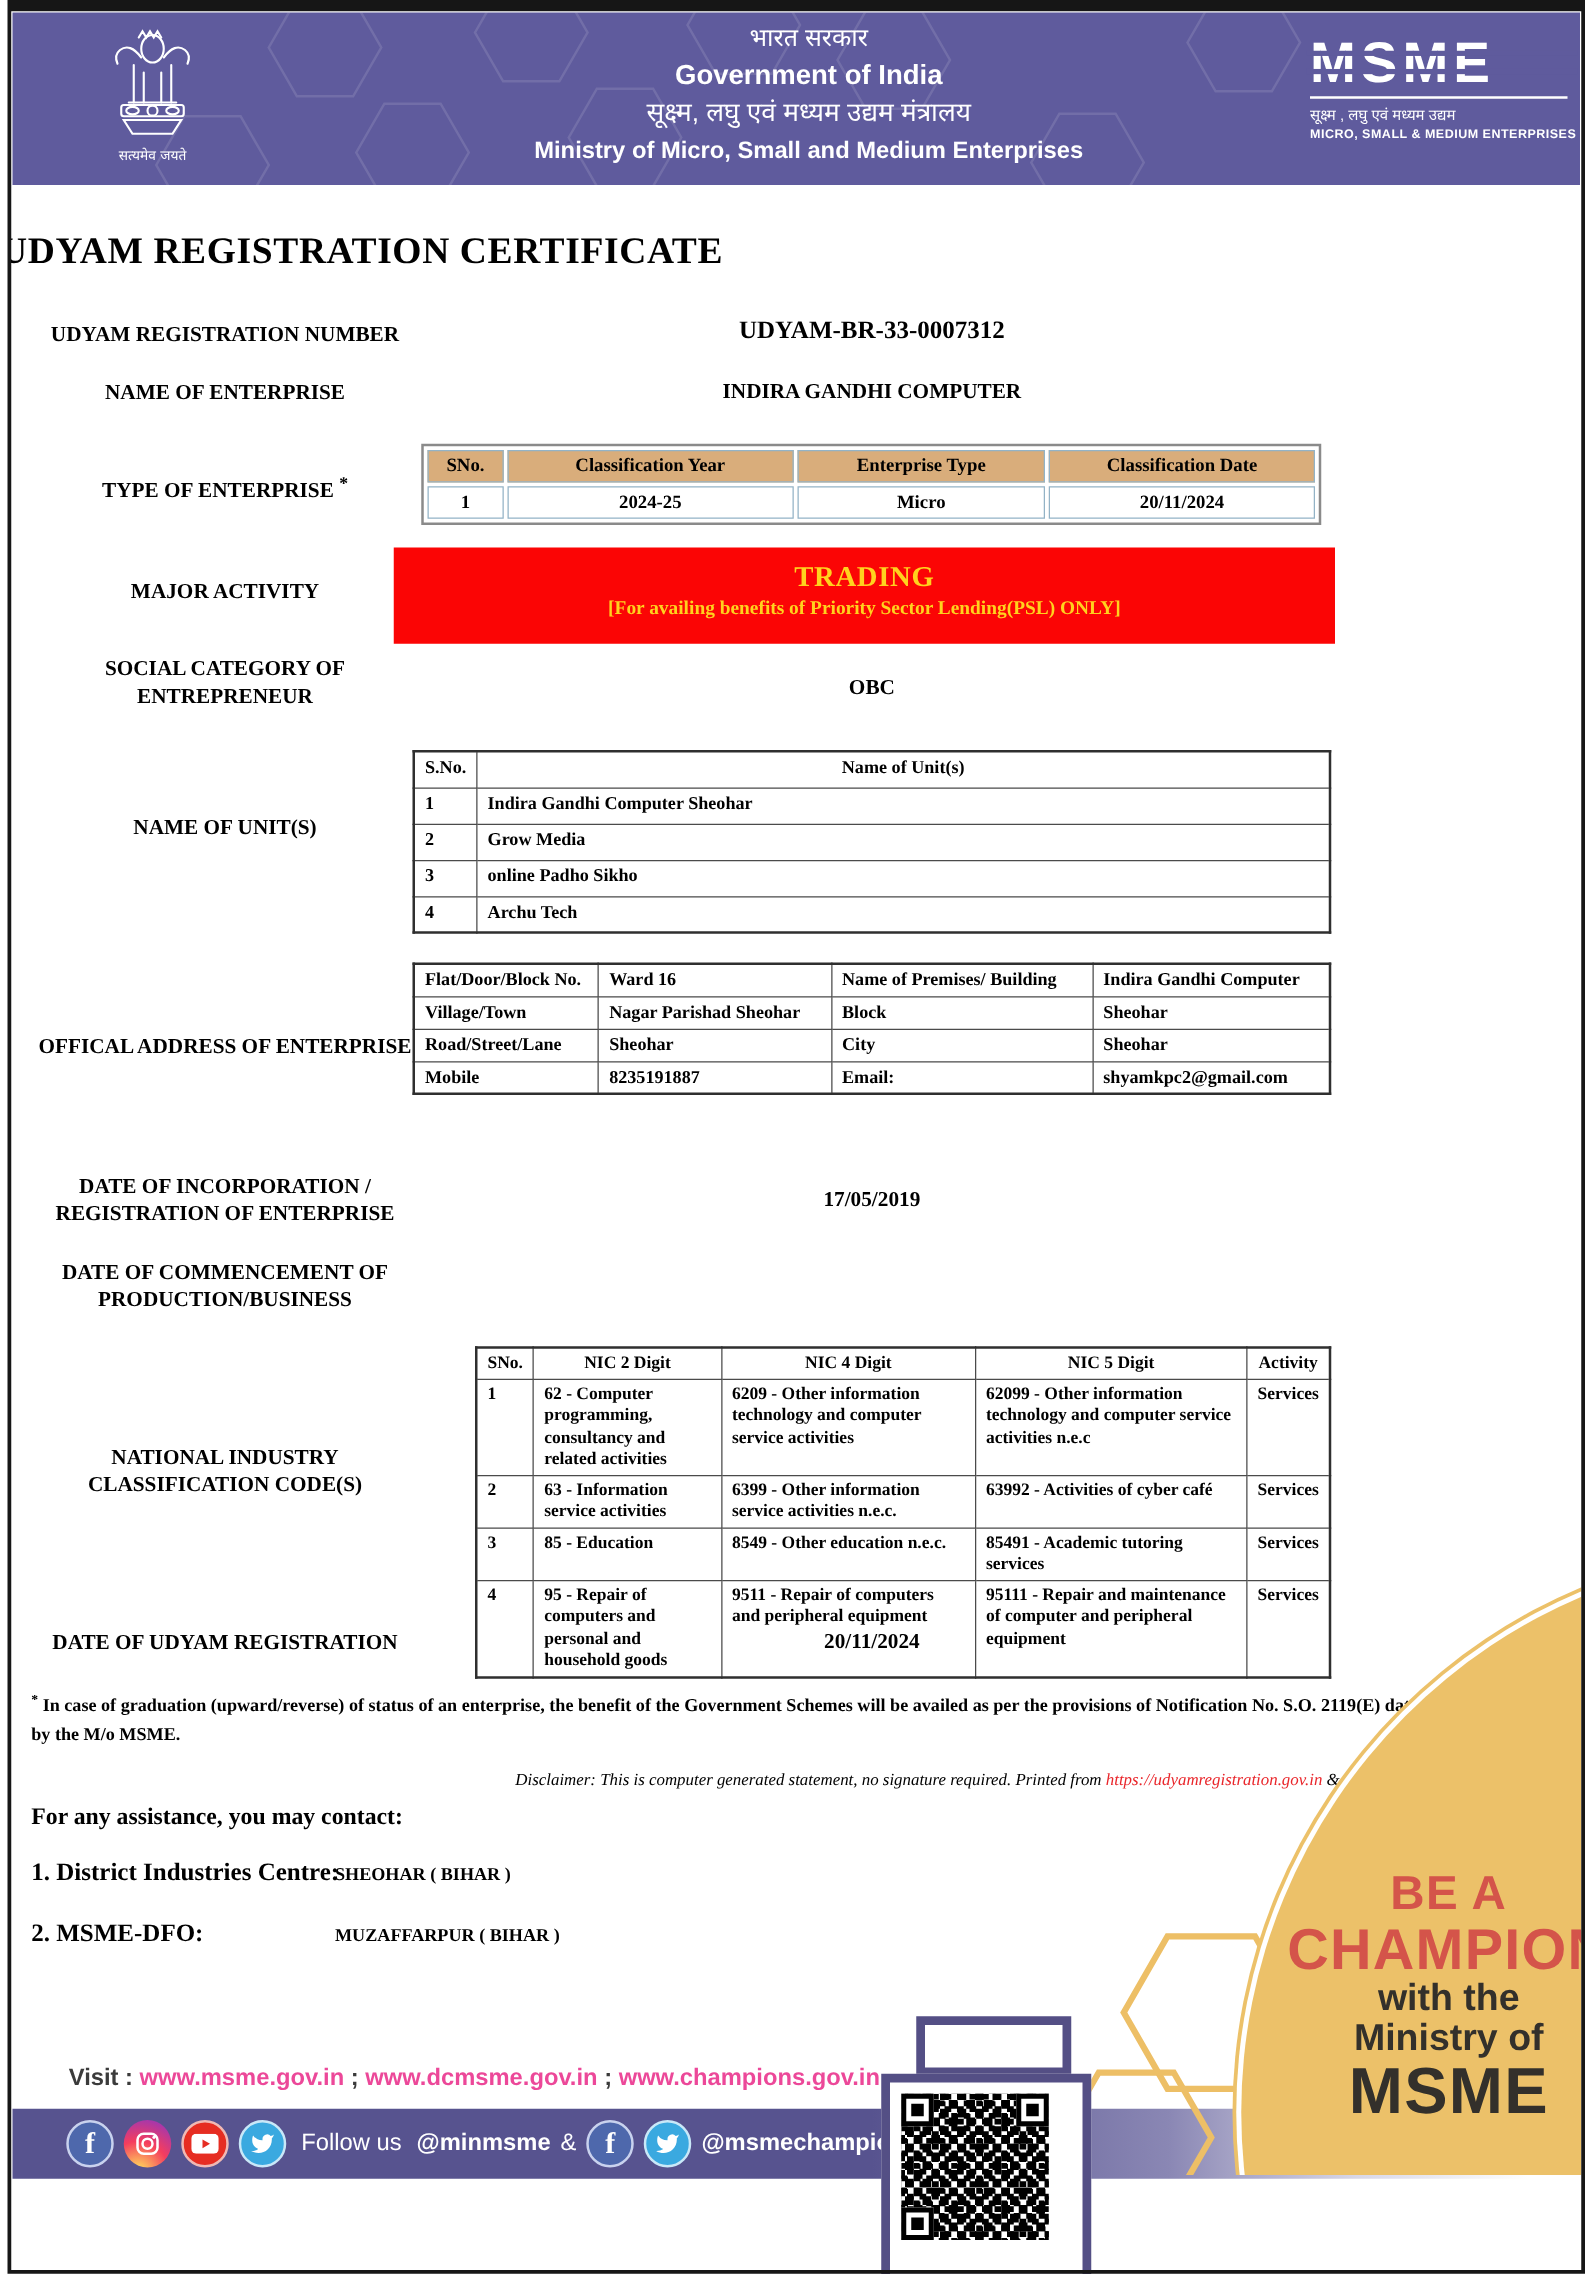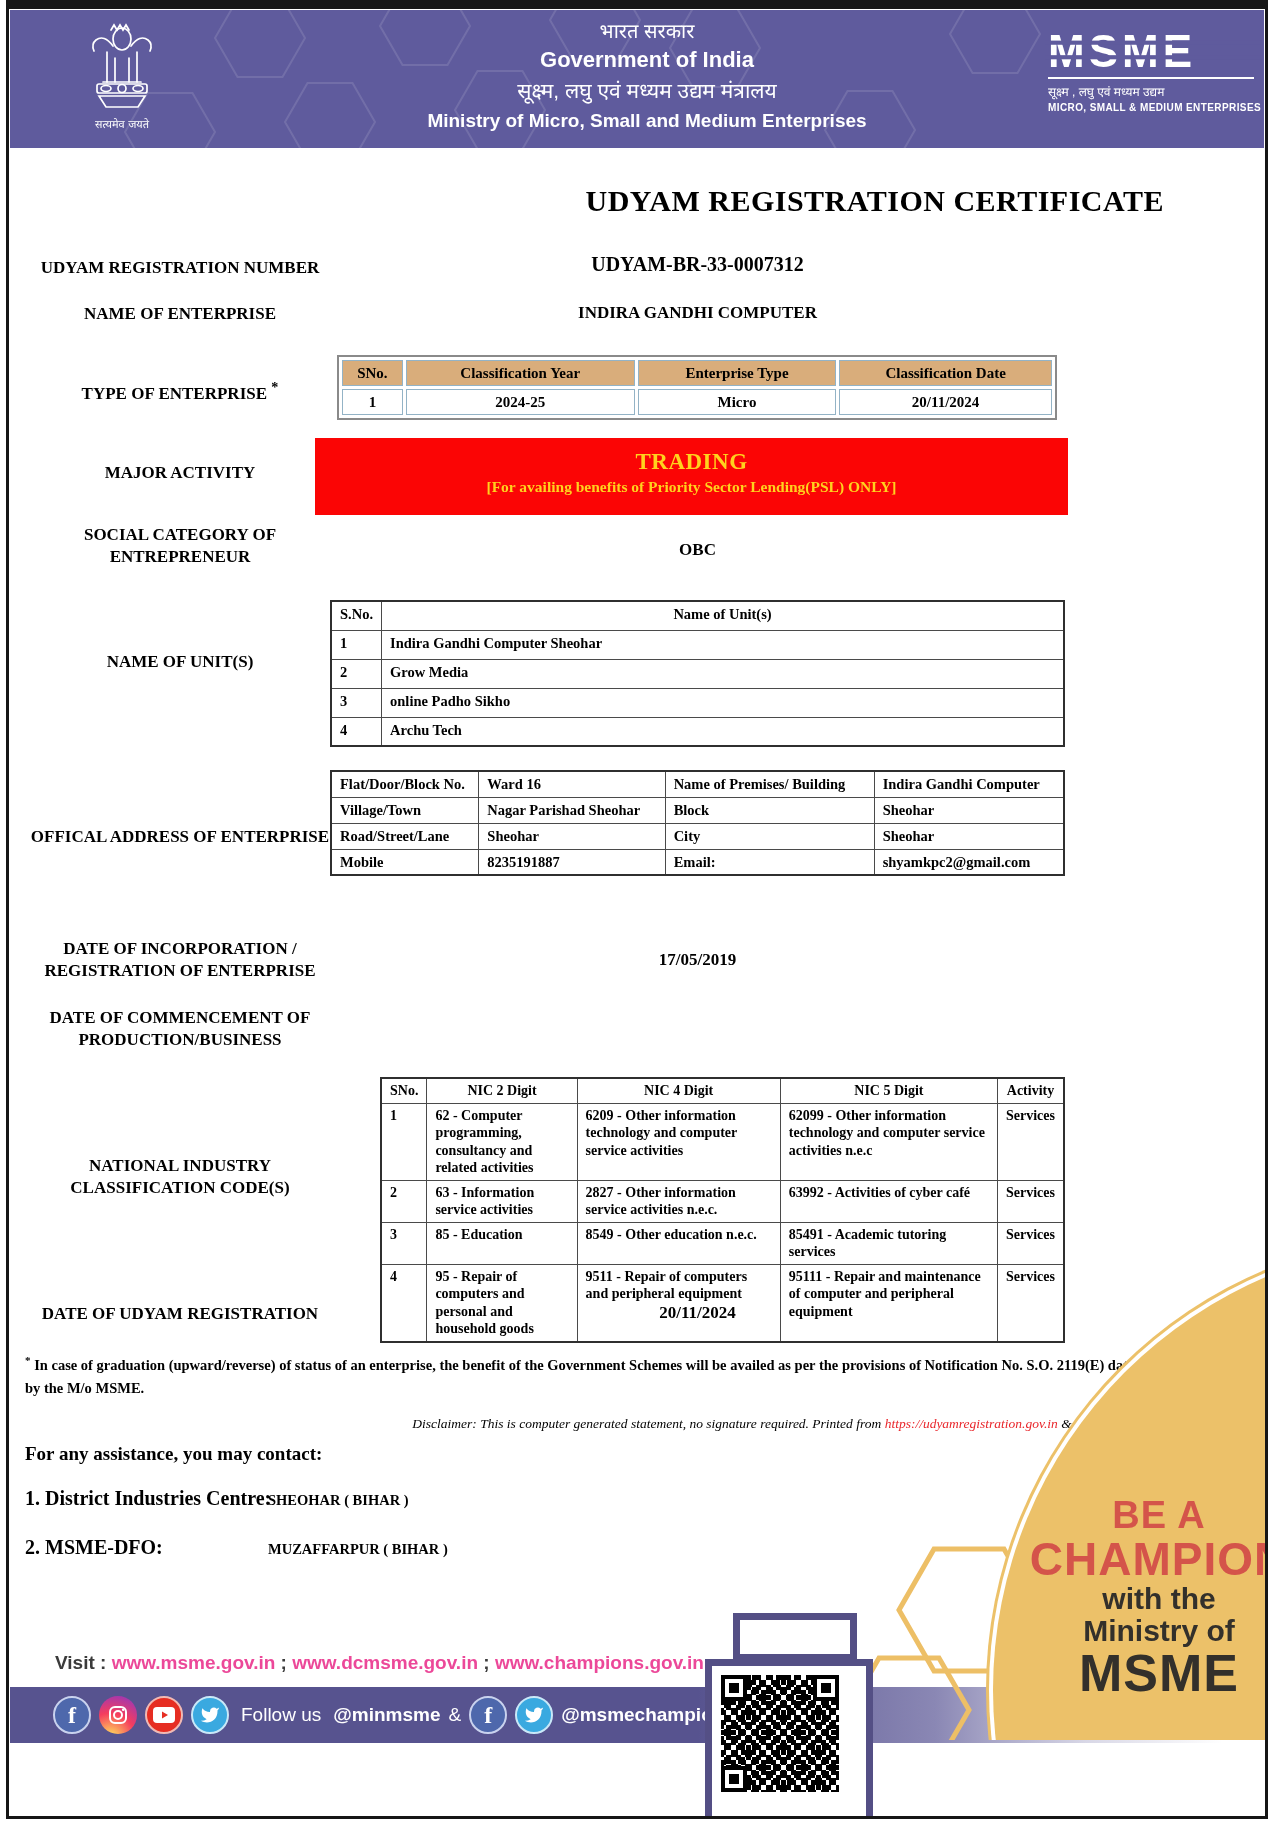--- a/index.html
+++ b/index.html
@@ -25,21 +25,21 @@
              font-family:"Liberation Sans","DejaVu Sans",sans-serif;}
   .msme-word{position:relative;font-weight:800;font-size:44px;letter-spacing:4px;line-height:46px;
              transform:scaleY(1.04);}
   .msme-word i{position:absolute;left:-3px;right:0;height:4px;background:#5f5b9d;}
   .msme-rule{border-top:2px solid #fff;margin:3px 0 4px 0;width:206px;}
   .msme-hi{font-size:12px;line-height:18px;}
   .msme-en{font-size:10px;font-weight:bold;letter-spacing:.4px;line-height:14px;}
   
   .lbl{position:absolute;left:25px;width:310px;text-align:center;font-weight:bold;font-size:17px;line-height:1.32;}
   .val{position:absolute;left:330px;width:735px;text-align:center;font-weight:bold;font-size:17px;}
-  .title{position:absolute;left:0;top:184px;width:1164px;text-align:right;
+  .title{position:absolute;left:0;top:184px;width:1164px;text-align:left;
          font-size:30px;font-weight:bold;letter-spacing:.5px;}
   
   table{position:absolute;background:#fff;}
   .tbl{border-collapse:collapse;border:2px solid #2f2f2f;font-weight:bold;font-size:14.5px;
        font-family:"Liberation Serif","DejaVu Serif",serif;}
   .tbl th,.tbl td{border:1px solid #4a4a4a;padding:3px 8px;vertical-align:top;text-align:left;line-height:1.25;}
   .tbl th{text-align:center;}
   .tbl-units{left:330px;top:600px;width:735px;}
   .tbl-units tr{height:29px;}
   .tbl-address{left:330px;top:770px;width:735px;}
@@ -297,21 +297,21 @@
         <tr>
           <td>1</td>
           <td>62 - Computer programming, consultancy and related activities</td>
           <td>6209 - Other information technology and computer service activities</td>
           <td>62099 - Other information technology and computer service activities n.e.c</td>
           <td>Services</td>
         </tr>
         <tr>
           <td>2</td>
           <td>63 - Information service activities</td>
-          <td>2827 - Other information service activities n.e.c.</td>
+          <td>6399 - Other information service activities n.e.c.</td>
           <td>63992 - Activities of cyber café</td>
           <td>Services</td>
         </tr>
         <tr>
           <td>3</td>
           <td>85 - Education</td>
           <td>8549 - Other education n.e.c.</td>
           <td>85491 - Academic tutoring services</td>
           <td>Services</td>
         </tr>

